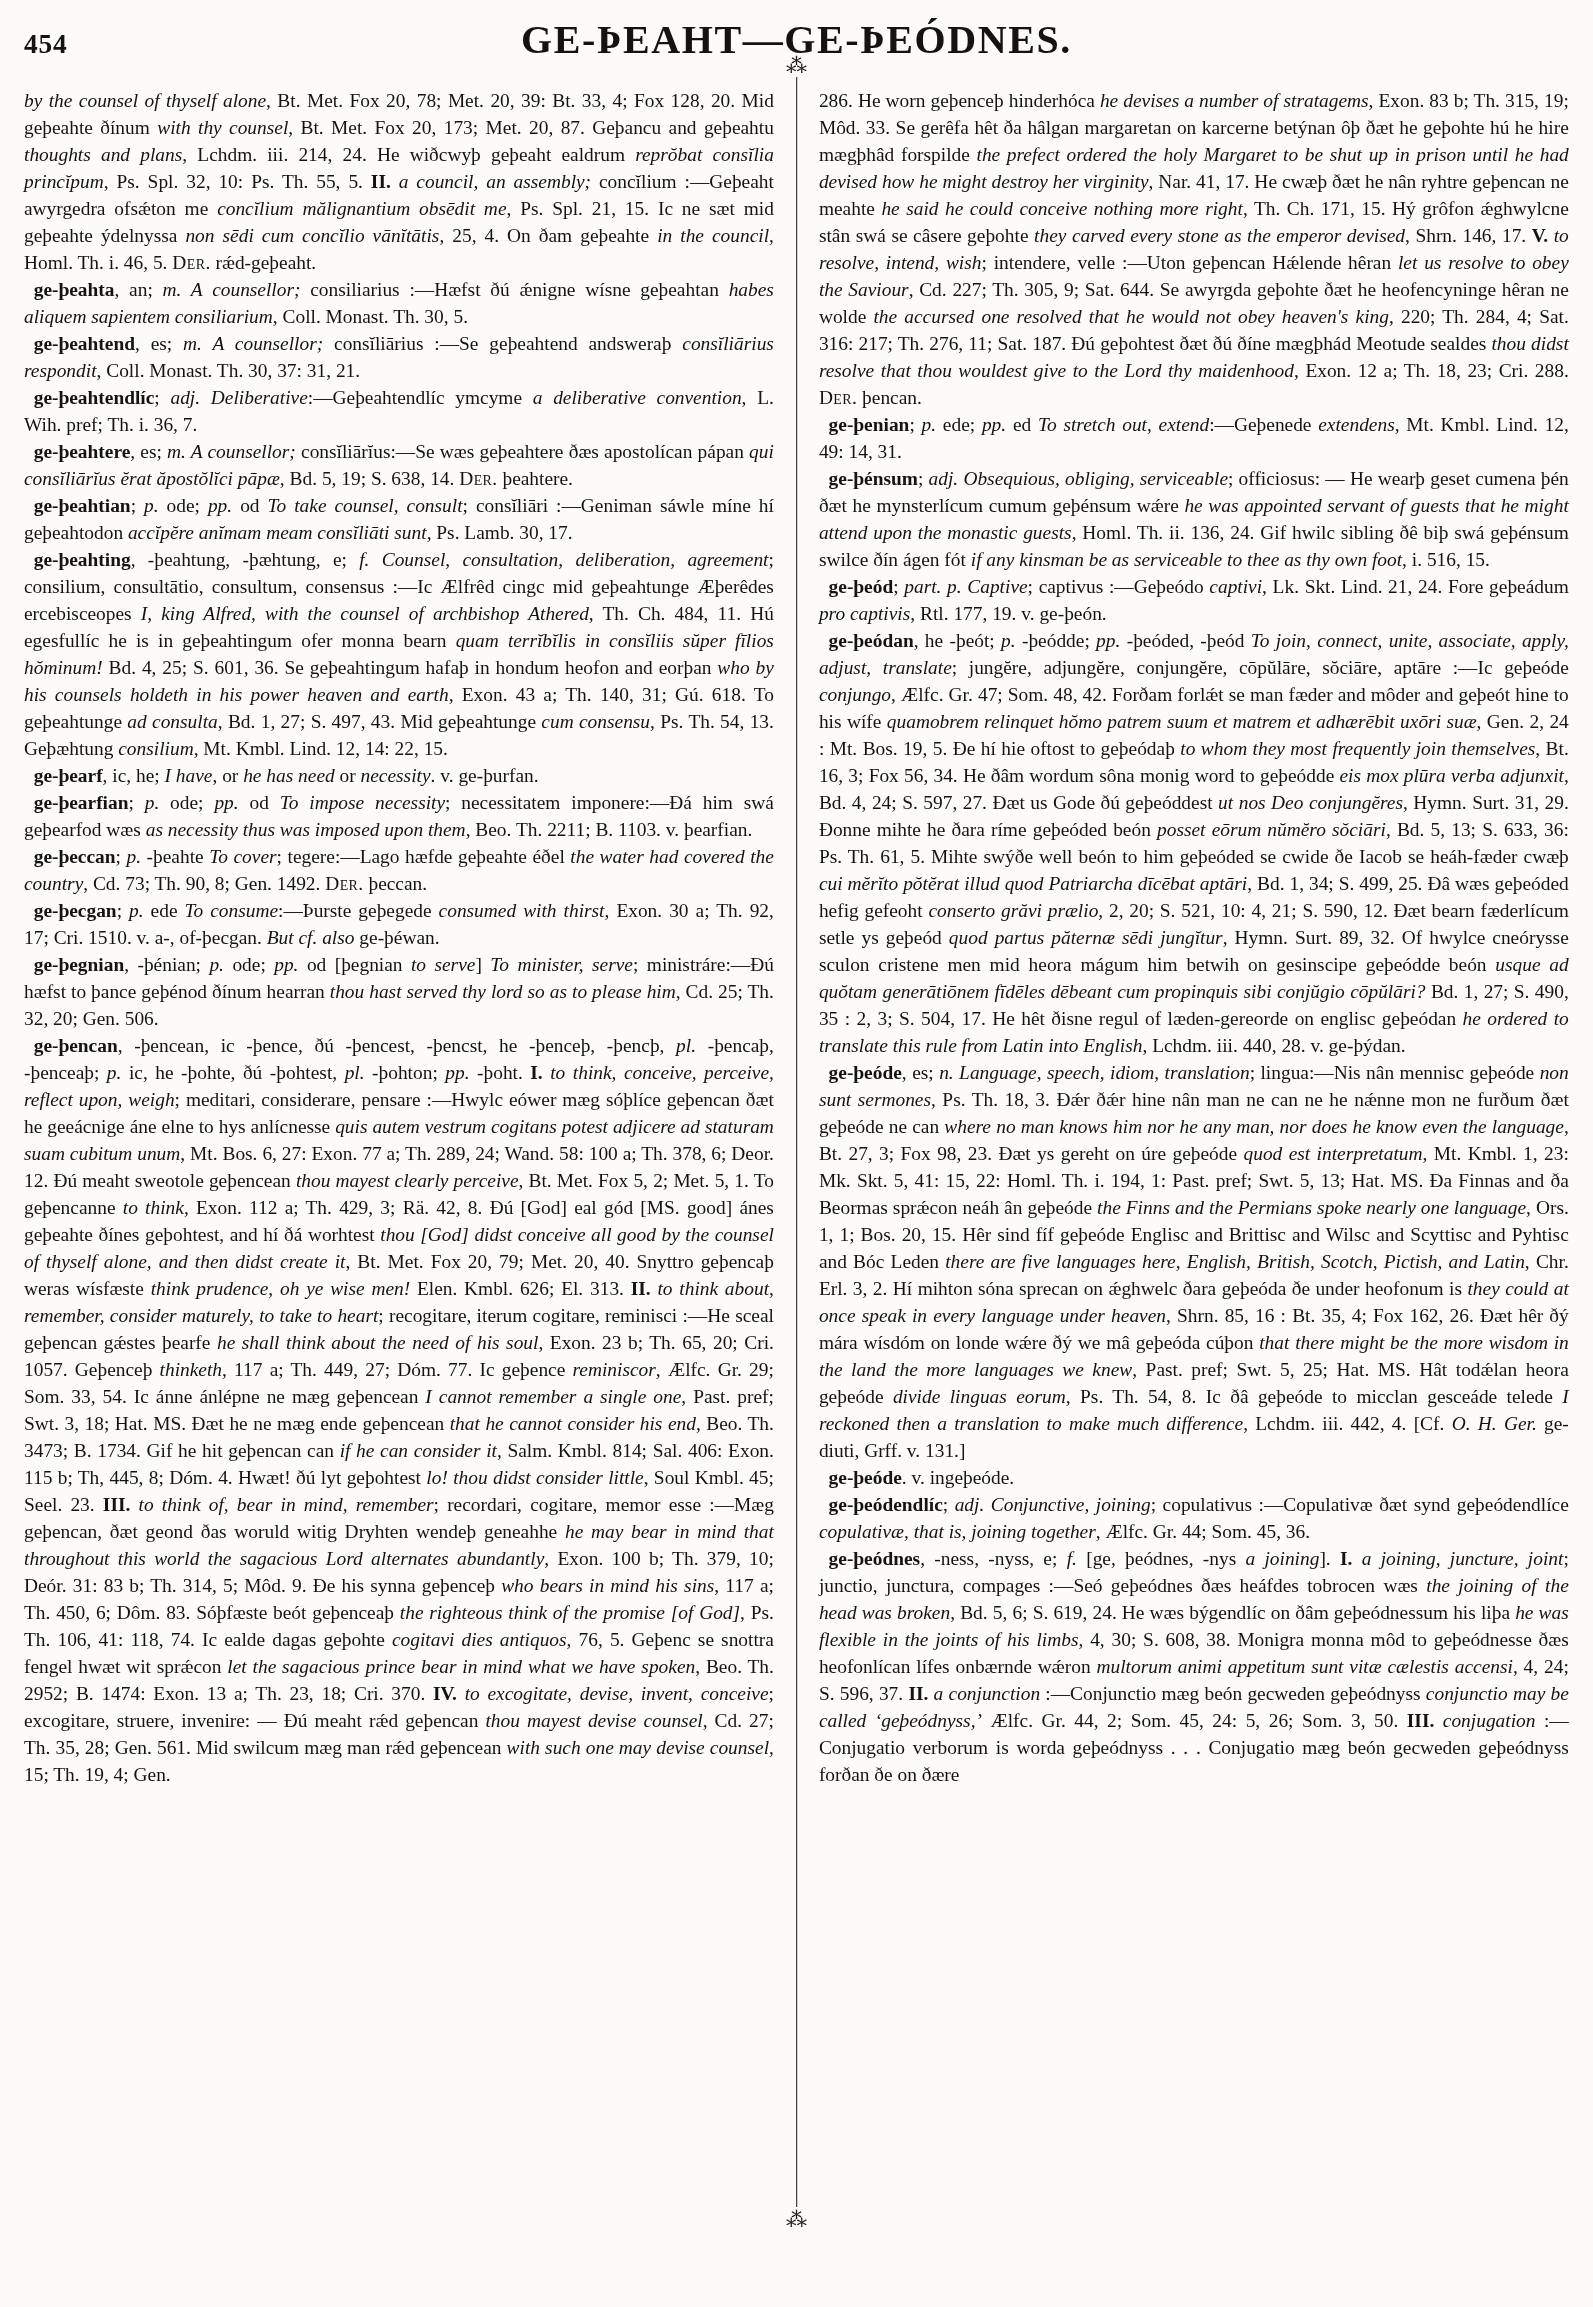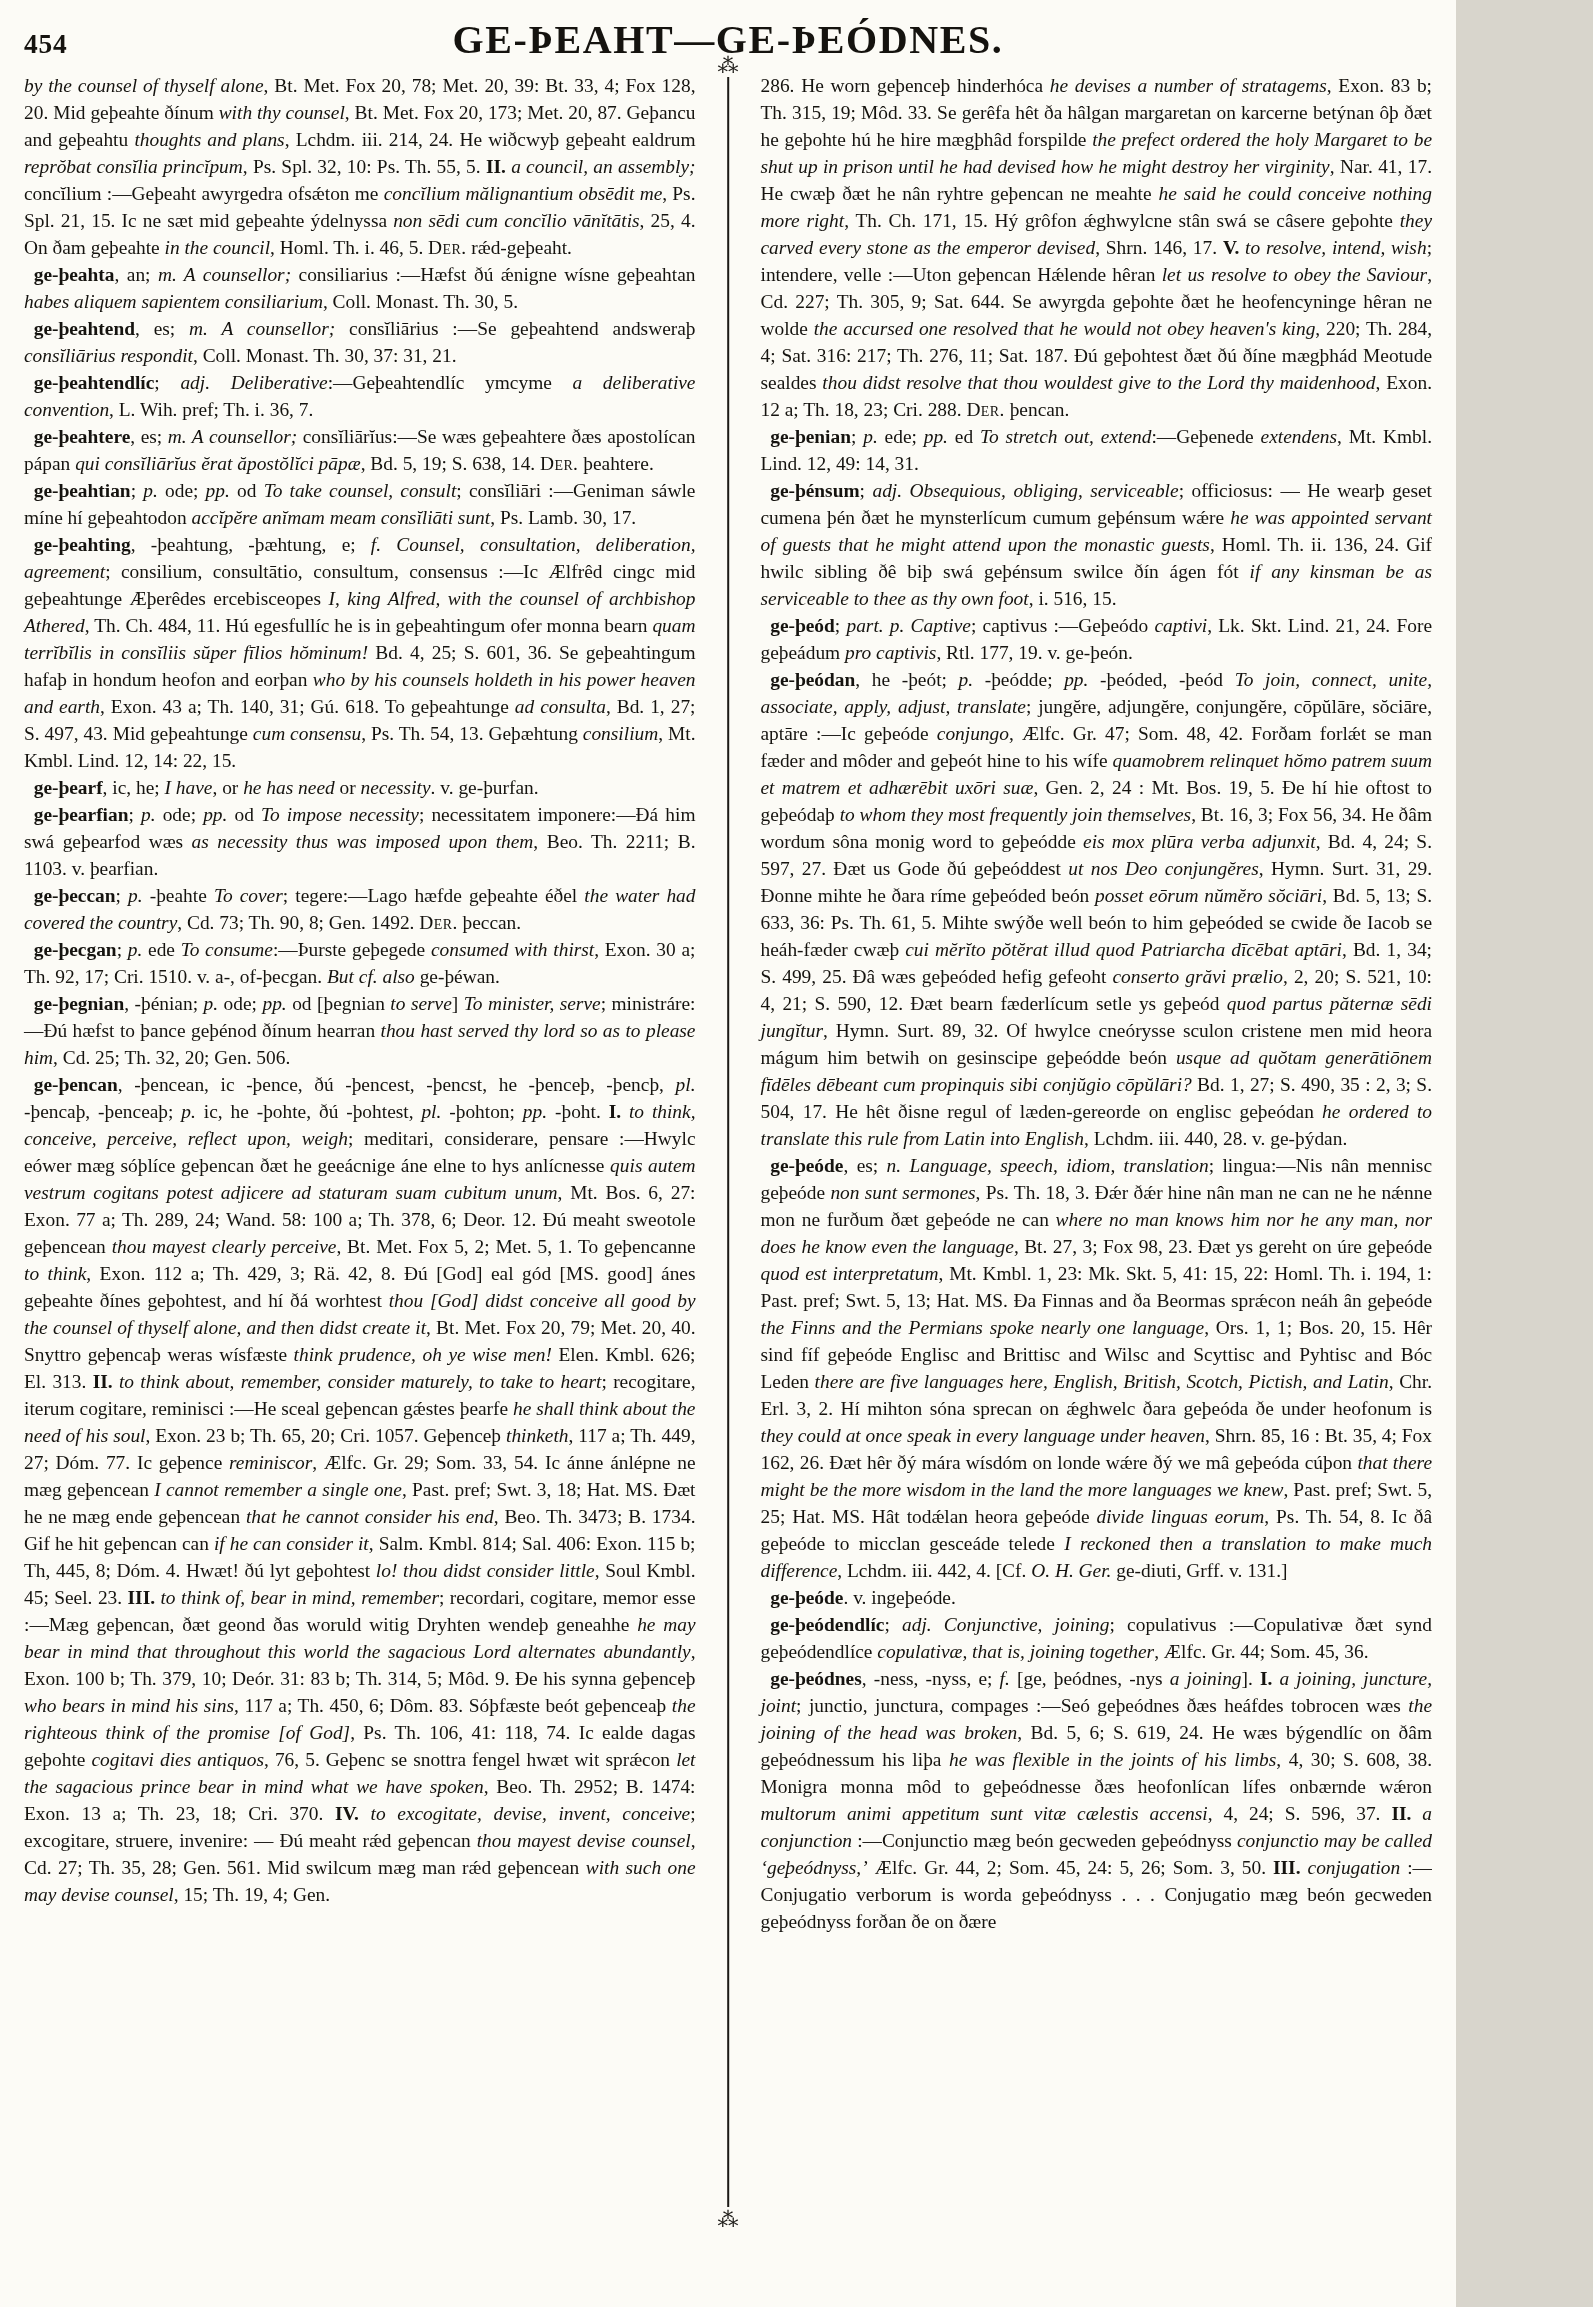--- a/index.html
+++ b/index.html
@@ -1,18 +1,18 @@
 <!DOCTYPE html>
 <html style="font-size:13px"><head>
 <meta charset="utf-8">
 <style>
   html,body{margin:0;padding:0;background:#d8d5cc;}
   .page{
     position:relative;
-    width:1456px;height:2307px;
+    width:1593px;height:2307px;
     background:#fcfbf6;
     color:#15130f;
     font-family:"Liberation Serif","DejaVu Serif",serif;
     box-sizing:border-box;
     padding:13px 24px 0 24px;
     overflow:hidden;
   }
   .hdr{
     display:grid;
     grid-template-columns:129px 1fr 129px;
@@ -21,22 +21,22 @@
   }
   .pagenum{font-size:27.4px;font-weight:bold;letter-spacing:0.8px;}
   .title{
     text-align:center;
     font-size:40px;
     font-weight:bold;
     letter-spacing:1.6px;
   }
   .cols{
     display:flex;
-    gap:65px;
-    margin-top:9px;
+    gap:45px;
+    margin-top:24px;
     position:relative;
   }
   .col{
     width:calc(50% - 22.6px);
     text-align:justify;
     font-size:19.4px;
     line-height:27px;
     hyphens:none;
   }
   .entry{margin:0;text-indent:9.7px;}

